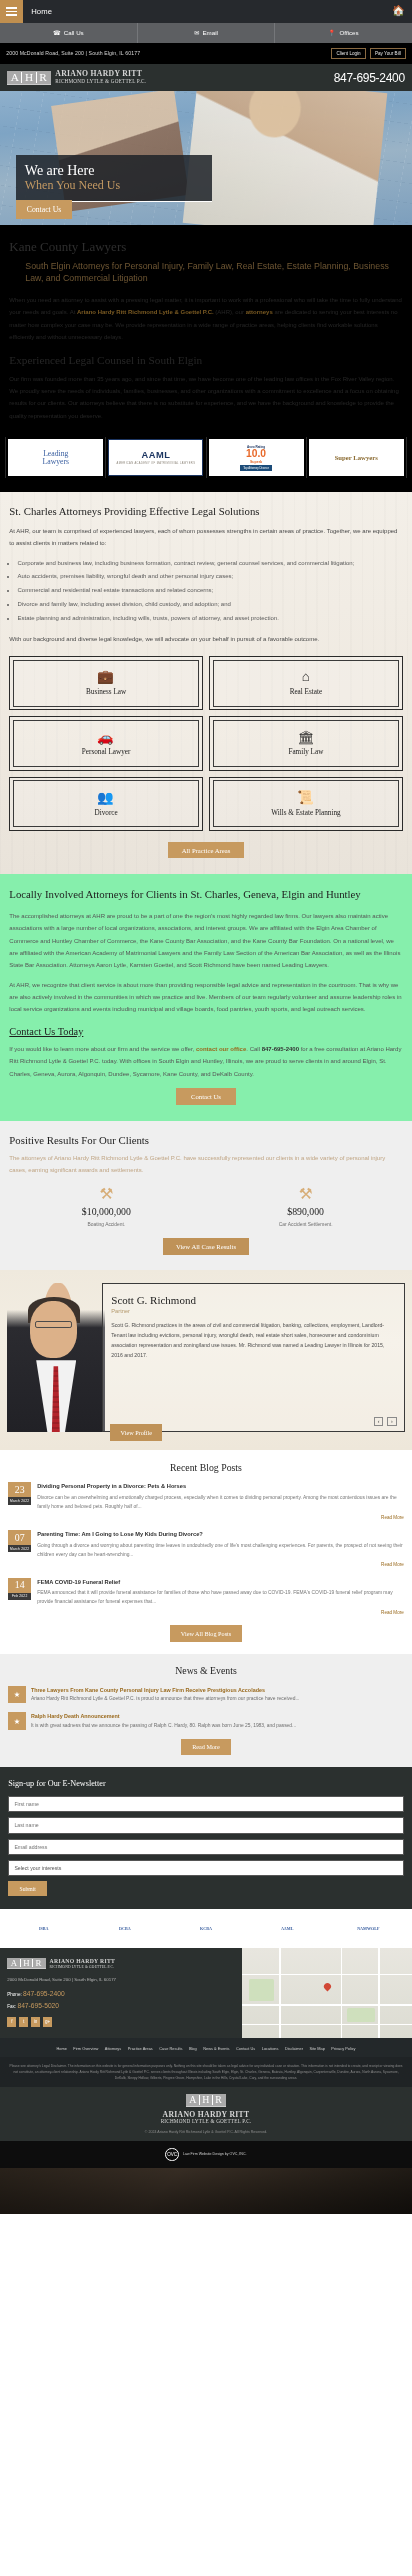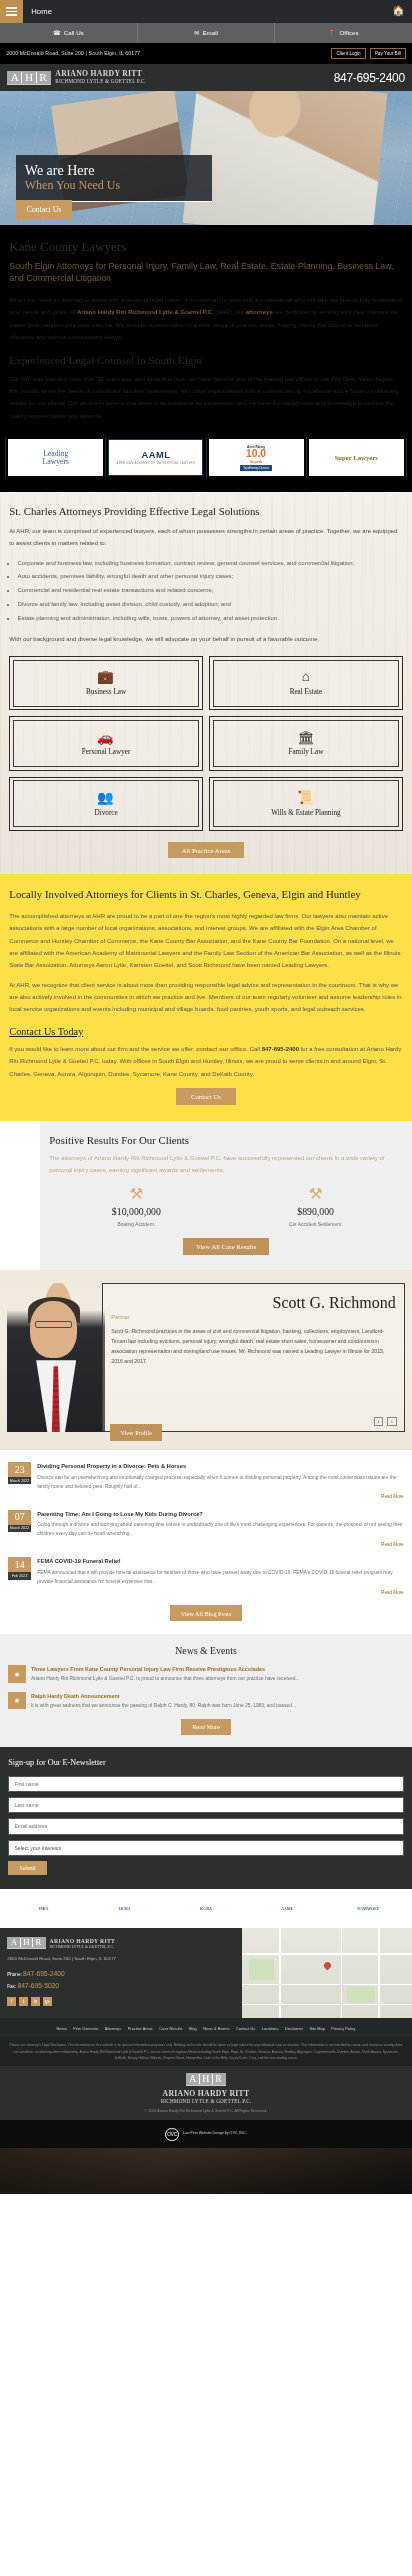--- a/index.html
+++ b/index.html
@@ -112,20 +112,21 @@
 
   
   .dark-sec { background: #000; color: #8d8d8d; padding: 13.4px 9.3px 5.2px; }
   .dark-sec h2 {
     font-family: "Liberation Serif", serif; font-weight: normal;
     font-size: 13px; color: #2e2e2e; margin-bottom: 6.2px;
   }
   .dark-sec h3 {
     font-weight: normal; font-size: 8.8px; color: #6e5633; line-height: 1.35;
     margin-bottom: 9.3px;
+    margin-left: 16px;
   }
   .dark-sec h4 {
     font-family: "Liberation Serif", serif; font-weight: normal;
     font-size: 11.3px; color: #262626; margin: 11.3px 0 6.2px;
   }
   .dark-sec p { font-size: 6px; line-height: 2.05; color: #262626; margin-bottom: 3.1px; }
   .dark-sec b { color: #7a5a22; }
 
   
   .badges { background: #000; display: flex; padding: 7.2px 5.2px 13.4px; gap: 0; }
@@ -175,40 +176,40 @@
   }
   .pa-icon { font-size: 13.4px; line-height: 1; color: #1b1b1b; }
   .pa-label { font-family: "Liberation Serif", serif; font-size: 7.2px; color: #1b1b1b; }
   .all-practice {
     display: block; margin: 11.3px auto 0; background: #c79a5f; color: #fff;
     font-family: "Liberation Serif", serif; font-size: 6.7px; border: none;
     padding: 4.6px 13.4px; cursor: pointer;
   }
 
   
-  .white-sec { background: #fde047; padding: 14.4px 9.3px 13.4px; }
+  .white-sec { background: #86efac; padding: 14.4px 9.3px 13.4px; }
   .white-sec h2 {
     font-family: "Liberation Serif", serif; font-weight: normal; font-size: 10.8px;
     color: #1d1d1d; line-height: 1.25; margin-bottom: 8.2px;
   }
   .white-sec h3 {
     font-family: "Liberation Serif", serif; font-weight: normal; font-size: 10.3px;
     color: #1d1d1d; margin: 10.3px 0 6.2px; text-decoration: underline;
   }
   .white-sec p { font-size: 6px; line-height: 2.05; color: #555; margin-bottom: 7.2px; }
   .white-sec b { color: #333; }
   .white-sec .lnk { color: #9a6a1e; font-weight: bold; }
   .contact-btn {
     display: block; margin: 8.2px auto 2.1px; background: #c79a5f; color: #fff;
     font-family: "Liberation Serif", serif; font-size: 6.7px; border: none;
     padding: 5.2px 15.5px; cursor: pointer;
   }
 
   
-  .results-sec { background: #efefef; padding: 13.4px 9.3px 14.4px; margin-left: 40px; }
+  .results-sec { background: #efefef; padding: 13.4px 9.3px 14.4px; }
   .results-sec h2 {
     font-family: "Liberation Serif", serif; font-weight: normal; font-size: 10.8px;
     color: #1d1d1d; margin-bottom: 7.2px;
   }
   .results-sec .sub { font-size: 6px; line-height: 1.85; color: #c0a584; margin-bottom: 10.3px; }
   .res-grid { display: flex; gap: 5.2px; }
   .res-item { flex: 1; text-align: center; }
   .gavel { font-size: 15.5px; color: #d7ae79; line-height: 1; }
   .res-amount { font-family: "Liberation Serif", serif; font-size: 9.8px; color: #1d1d1d; margin-top: 4.1px; }
   .res-desc { font-size: 4.9px; color: #6f6f6f; margin-top: 5.2px; }
@@ -249,21 +250,21 @@
   }
   .spot-photo .tie {
     position: absolute; left: 43px; top: 83px; width: 11.3px; height: 66px;
     background: repeating-linear-gradient(0deg,#b3242c 0 3.1px,#9c1f26 3.1px 5.2px);
     clip-path: polygon(30% 0,70% 0,85% 100%,15% 100%);
   }
   .spot-card {
     flex: 1; border: 0.5px solid #3a3a3a; background: rgba(255,255,255,.25);
     padding: 9.3px 8.2px 18.5px; position: relative; margin-left: -3.1px;
   }
-  .spot-card h3 { font-family: "Liberation Serif", serif; font-weight: normal; font-size: 16px; color: #1d1d1d; text-align: right; }
+  .spot-card h3 { font-family: "Liberation Serif", serif; font-weight: normal; font-size: 11px; color: #1d1d1d; }
   .spot-role { font-size: 5.7px; color: #b59a6e; margin: 2.1px 0 6.2px; }
   .spot-bio { font-size: 5.2px; line-height: 1.95; color: #4e4e4e; }
   .view-profile {
     position: absolute; left: 7.2px; bottom: -9.3px; background: #bf9258; color: #fff;
     font-family: "Liberation Serif", serif; font-size: 6.2px; border: none;
     padding: 4.6px 10.3px; cursor: pointer;
   }
   .spot-arrows { position: absolute; right: 7.2px; bottom: 5.2px; display: flex; gap: 4.1px; }
   .spot-arrows span {
     width: 9.3px; height: 9.3px; border: 0.5px solid #8a8a8a; color: #4a4a4a;
@@ -600,20 +601,21 @@
       <div class="spot-bio">Scott G. Richmond practices in the areas of civil and commercial litigation, banking, collections, employment, Landlord-Tenant law including evictions, personal injury, wrongful death, real estate short sales, homeowner and condominium association representation and zoning/land use issues. Mr. Richmond was named a Leading Lawyer in Illinois for 2015, 2016 and 2017.</div>
       <button class="view-profile">View Profile</button>
       <div class="spot-arrows">
         <span>‹</span>
         <span>›</span>
       </div>
     </div>
   </div>
 
   <div class="blog-sec">
+    <div class="sec-title">Recent Blog Posts</div>
 
     <div class="post">
       <div class="post-date">
         <div class="d">23</div>
         <div class="m">March 2022</div>
       </div>
       <div class="post-body">
         <div class="post-title">Dividing Personal Property in a Divorce: Pets &amp; Horses</div>
         <div class="post-excerpt">Divorce can be an overwhelming and emotionally charged process, especially when it comes to dividing personal property. Among the most contentious issues are the family home and beloved pets. Roughly half of...</div>
         <div class="read-more">Read More</div>

